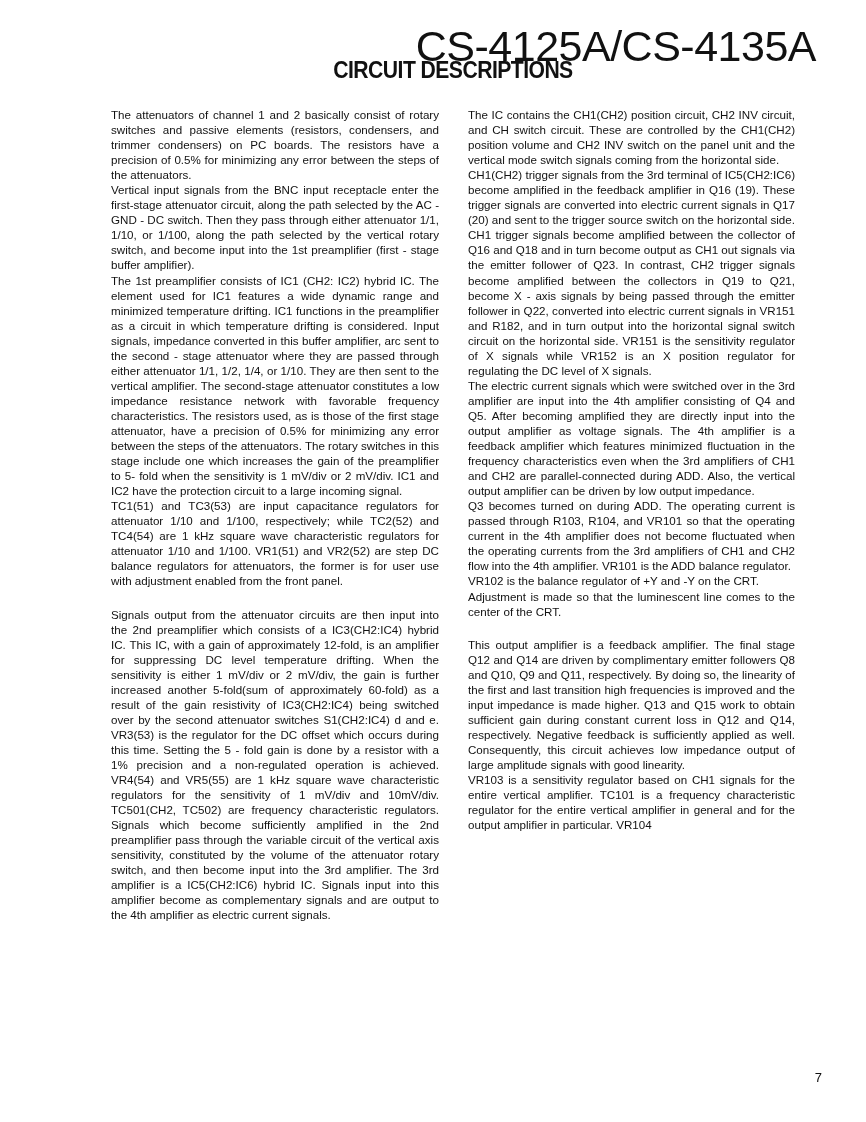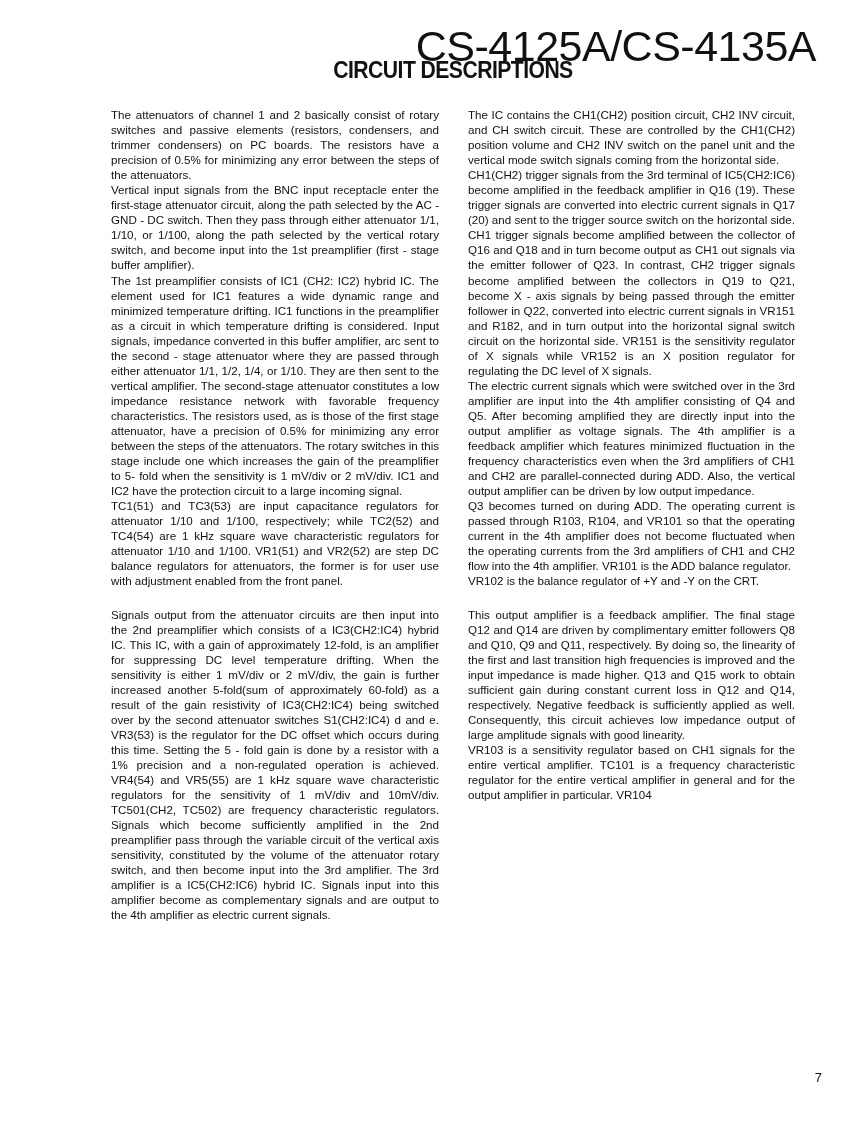--- a/index.html
+++ b/index.html
@@ -38,20 +38,21 @@
   </section>
 </div>
 
 <div class="col col-right">
   <section>
     <p>The IC contains the CH1(CH2) position circuit, CH2 INV circuit, and CH switch circuit.  These are controlled by the CH1(CH2) position volume and CH2 INV switch on the panel unit and the vertical mode switch signals coming from the horizontal side.</p>
     <p>CH1(CH2) trigger signals from the 3rd terminal of IC5(CH2:IC6) become amplified in the feedback amplifier in Q16 (19).  These trigger signals are converted into electric current signals in Q17 (20) and sent to the trigger source switch on the horizontal side.  CH1 trigger signals become amplified between the collector of Q16 and Q18 and in turn become output as CH1 out signals via the emitter follower of Q23.  In contrast, CH2 trigger signals become amplified between the collectors in Q19 to Q21, become X - axis signals by being passed through the emitter follower in Q22, converted into electric current signals in VR151 and R182, and in turn output into the horizontal signal switch circuit on the horizontal side. VR151 is the sensitivity regulator of X signals while VR152 is an X position regulator for regulating the DC level of X signals.</p>
     <p>The electric current signals which were switched over in the 3rd amplifier are input into the 4th amplifier consisting of Q4 and Q5.  After becoming amplified they are directly input into the  output amplifier as voltage signals. The 4th amplifier is a feedback amplifier which features minimized fluctuation in the frequency characteristics even when the 3rd amplifiers of CH1 and CH2 are parallel-connected during ADD.  Also, the vertical output amplifier can be driven by low output impedance.</p>
     <p>Q3 becomes turned on during ADD.  The operating current is passed through R103, R104, and VR101 so that the operating current in the 4th amplifier does not become fluctuated when the operating currents from the 3rd amplifiers of CH1 and CH2 flow into the 4th amplifier. VR101 is the ADD balance regulator.</p>
     <p>VR102 is the balance regulator of +Y and  -Y on the CRT.</p>
+    <p>Adjustment is made so that the luminescent line comes to the center of the CRT.</p>
   </section>
   <div class="gap"></div>
   <section>
     <p>This output amplifier is a feedback amplifier.  The final stage Q12 and Q14 are driven by complimentary emitter followers Q8 and Q10, Q9 and Q11, respectively.  By doing so, the linearity of the first and last transition high frequencies is improved and the input impedance is made higher.  Q13 and Q15 work to obtain sufficient gain during constant current loss in Q12 and Q14, respectively. Negative feedback is sufficiently applied as well. Consequently, this circuit achieves low impedance output of large amplitude signals with good linearity.</p>
     <p>VR103 is a sensitivity regulator based on CH1 signals for the entire vertical amplifier. TC101 is a frequency characteristic regulator for the entire vertical amplifier in general and for the output amplifier in particular.  VR104</p>
   </section>
 </div>
 
 <p class="page-number">7</p>
 

